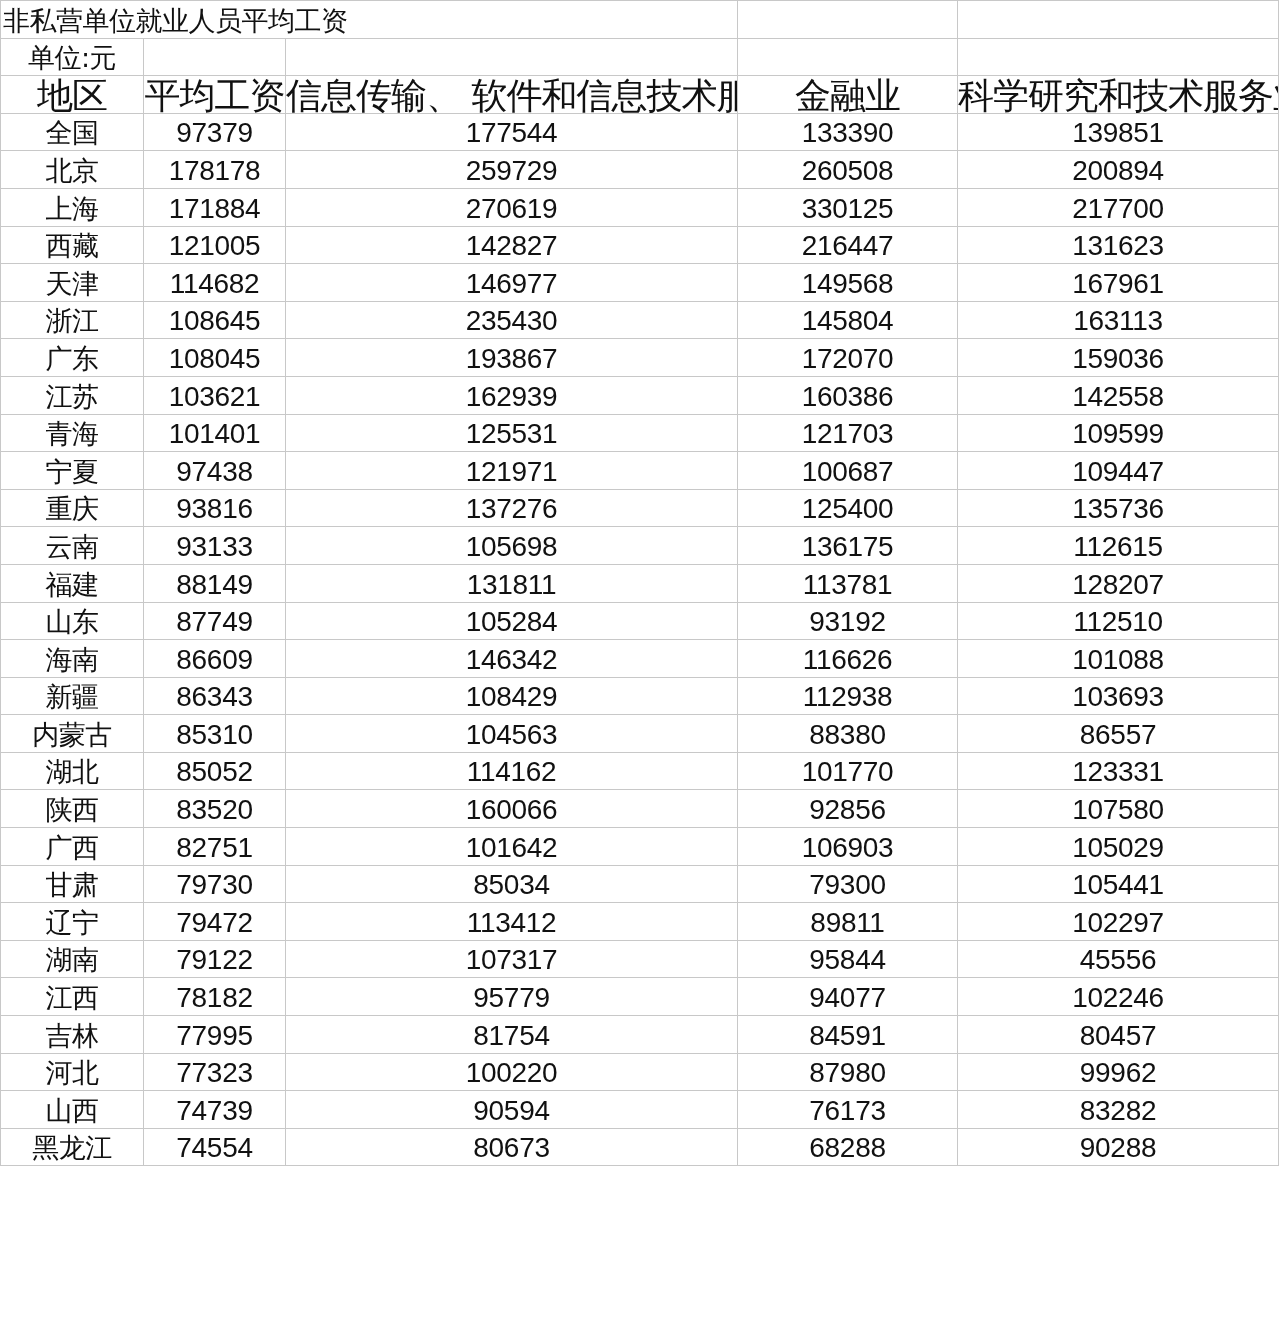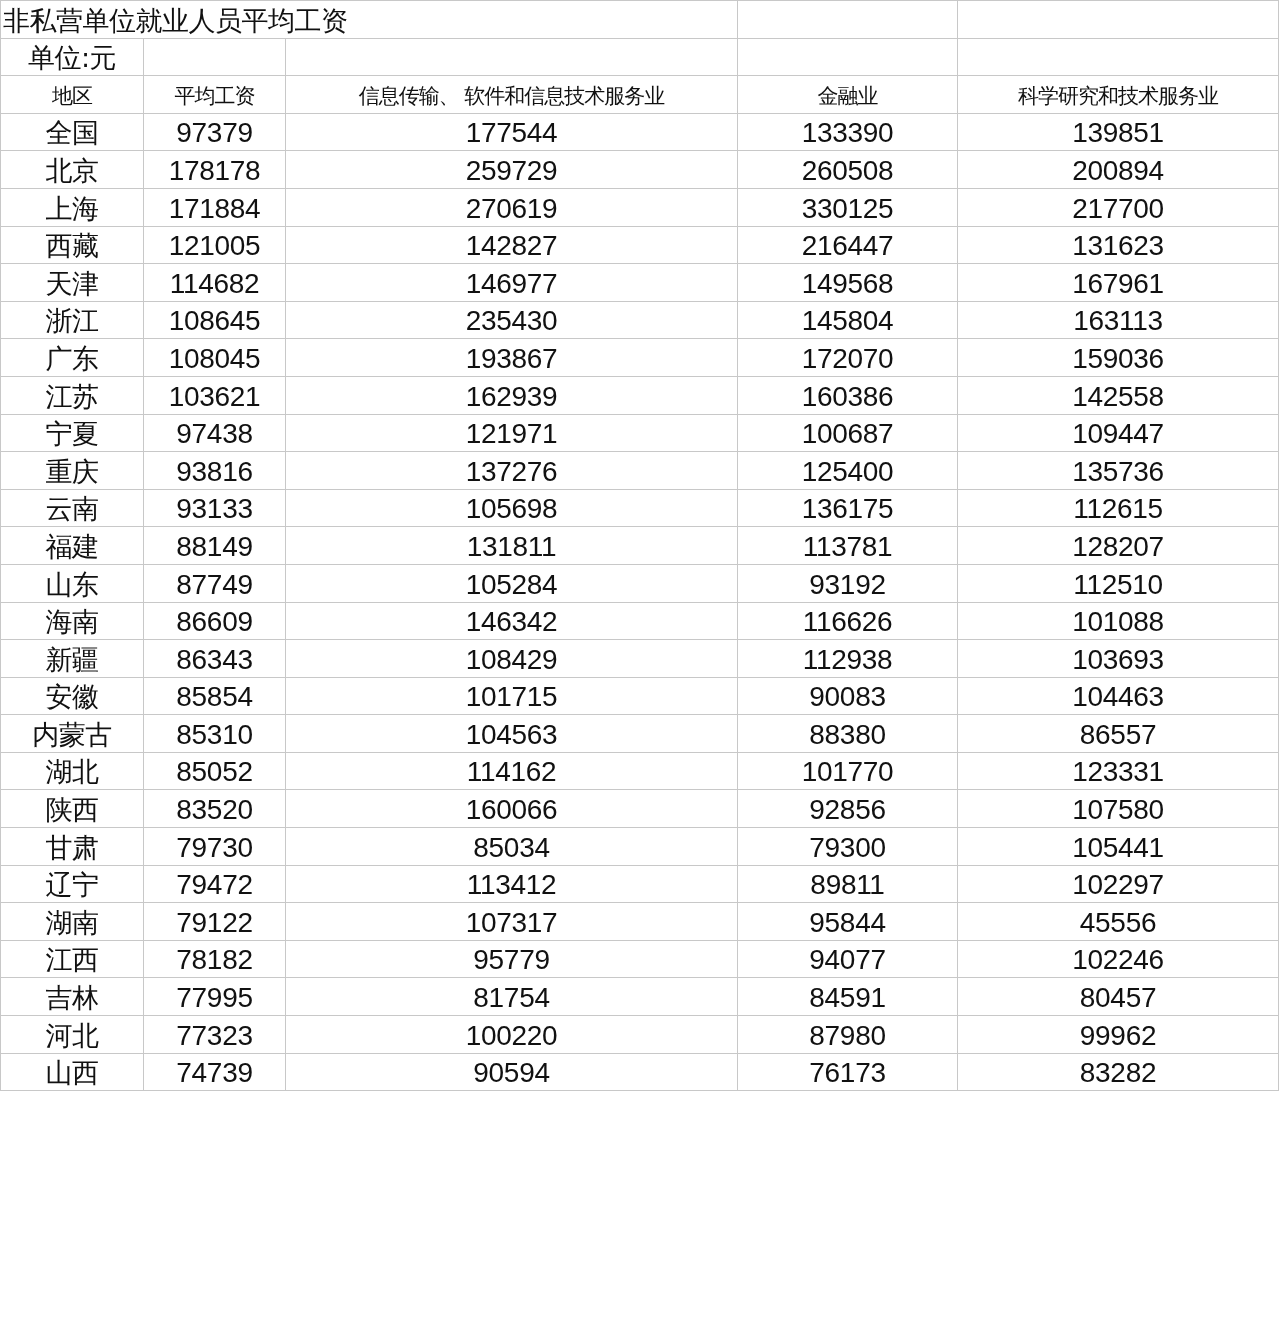--- a/index.html
+++ b/index.html
@@ -38,21 +38,21 @@
   table.grid td.num {
     font-family: "Liberation Sans Narrow", "Liberation Sans", sans-serif;
     font-size: 28px;
     letter-spacing: -0.3px;
   }
   table.grid td.title {
     text-align: left;
     padding-left: 2px;
     border-right-color: #c8c8c8;
   }
-  table.grid td.hdr { font-size: 21px; letter-spacing: -1px; }
+  table.grid td.hdr { font-size: 36px; letter-spacing: -1px; }
   table.grid tr.r-title td { border-top-color: #c8c8c8; }
 </style>
 </head>
 <body>
 
 <div class="sheet">
   <table class="grid">
     <colgroup>
       <col class="c-region">
         <col class="c-avg">
@@ -130,20 +130,27 @@
           <td class="num">159036</td>
         </tr>
         <tr>
           <td>江苏</td>
           <td class="num">103621</td>
           <td class="num">162939</td>
           <td class="num">160386</td>
           <td class="num">142558</td>
         </tr>
         <tr>
+          <td>青海</td>
+          <td class="num">101401</td>
+          <td class="num">125531</td>
+          <td class="num">121703</td>
+          <td class="num">109599</td>
+        </tr>
+        <tr>
           <td>宁夏</td>
           <td class="num">97438</td>
           <td class="num">121971</td>
           <td class="num">100687</td>
           <td class="num">109447</td>
         </tr>
         <tr>
           <td>重庆</td>
           <td class="num">93816</td>
           <td class="num">137276</td>
@@ -179,27 +186,20 @@
           <td class="num">101088</td>
         </tr>
         <tr>
           <td>新疆</td>
           <td class="num">86343</td>
           <td class="num">108429</td>
           <td class="num">112938</td>
           <td class="num">103693</td>
         </tr>
         <tr>
-          <td>安徽</td>
-          <td class="num">85854</td>
-          <td class="num">101715</td>
-          <td class="num">90083</td>
-          <td class="num">104463</td>
-        </tr>
-        <tr>
           <td>内蒙古</td>
           <td class="num">85310</td>
           <td class="num">104563</td>
           <td class="num">88380</td>
           <td class="num">86557</td>
         </tr>
         <tr>
           <td>湖北</td>
           <td class="num">85052</td>
           <td class="num">114162</td>
@@ -207,20 +207,27 @@
           <td class="num">123331</td>
         </tr>
         <tr>
           <td>陕西</td>
           <td class="num">83520</td>
           <td class="num">160066</td>
           <td class="num">92856</td>
           <td class="num">107580</td>
         </tr>
         <tr>
+          <td>广西</td>
+          <td class="num">82751</td>
+          <td class="num">101642</td>
+          <td class="num">106903</td>
+          <td class="num">105029</td>
+        </tr>
+        <tr>
           <td>甘肃</td>
           <td class="num">79730</td>
           <td class="num">85034</td>
           <td class="num">79300</td>
           <td class="num">105441</td>
         </tr>
         <tr>
           <td>辽宁</td>
           <td class="num">79472</td>
           <td class="num">113412</td>
@@ -255,15 +262,22 @@
           <td class="num">87980</td>
           <td class="num">99962</td>
         </tr>
         <tr>
           <td>山西</td>
           <td class="num">74739</td>
           <td class="num">90594</td>
           <td class="num">76173</td>
           <td class="num">83282</td>
         </tr>
+        <tr>
+          <td>黑龙江</td>
+          <td class="num">74554</td>
+          <td class="num">80673</td>
+          <td class="num">68288</td>
+          <td class="num">90288</td>
+        </tr>
       </tbody>
   </table>
 </div>
 
 </body></html>

